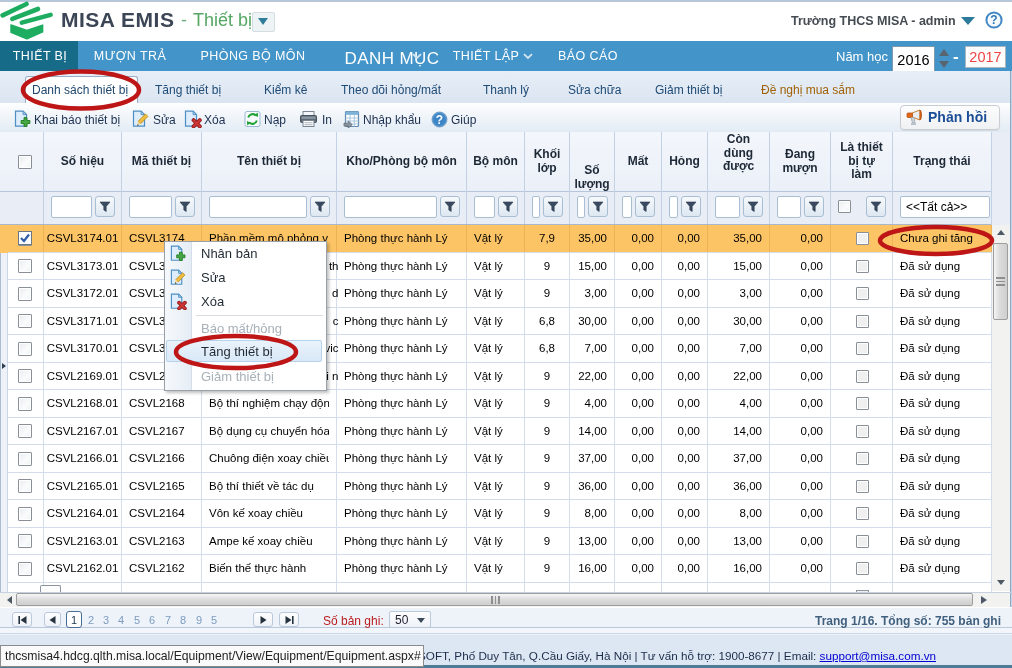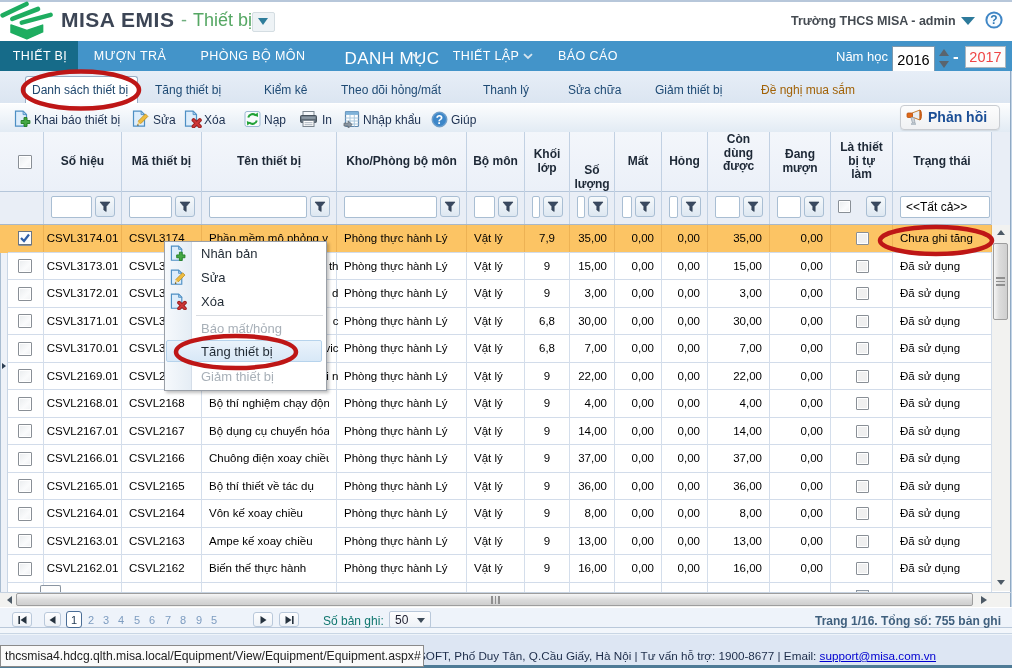--- a/index.html
+++ b/index.html
@@ -589,21 +589,21 @@
     <svg width="7" height="8" viewBox="0 0 7 8">
       <path d="M0.5 0L6.5 4 0.5 8z" fill="#26323e"></path>
     </svg>
   </div>
 <div class="a ct" style="left:279px;top:612px;width:20px;height:15px;background:linear-gradient(#fdfdfe,#eef2f7);border:1px solid #b9c8da;border-radius:3px;font-size:8px;color:#24303c;">
     <svg width="9" height="8" viewBox="0 0 9 8">
       <path d="M7.8 0v8" stroke="#26323e" stroke-width="1.6"></path>
       <path d="M0.5 0L6.5 4 0.5 8z" fill="#26323e"></path>
     </svg>
   </div>
-<div class="a" style="left:323px;top:614px;font-size:12px;color:#0f766e;">Số bản ghi:</div>
+<div class="a" style="left:323px;top:614px;font-size:12px;color:#b91c1c;">Số bản ghi:</div>
 <div class="a" style="left:389px;top:611px;width:42px;height:17px;background:linear-gradient(#fdfdfe,#eef2f7);border:1px solid #b9c8da;border-radius:2px;"></div>
 <div class="a" style="left:395px;top:613px;font-size:12px;color:#223;">50</div>
 <div class="a" style="left:417px;top:618px;width:0;height:0;border-left:4px solid transparent;border-right:4px solid transparent;border-top:5px solid #3c4a58;"></div>
 <div class="a" style="left:815px;top:614px;font-size:12px;font-weight:bold;color:#40607e;">Trang 1/16. Tổng số: 755 bản ghi</div>
 <div class="a" style="left:505px;top:636px;width:0;height:0;border-left:4px solid transparent;border-right:4px solid transparent;border-bottom:4px solid #6b7a88;"></div>
 <div class="a" style="left:0;top:634px;width:1012px;height:31px;background:#dde6f3;border-top:1px solid #eef4fa;"></div>
 <div class="a" style="left:0;top:664.5px;width:1012px;height:3.5px;background:#4e7b96;"></div>
 <div class="a" style="left:418px;top:649px;font-size:11.7px;color:#1c2c49;white-space:nowrap;">SOFT, Phố Duy Tân, Q.Cầu Giấy, Hà Nội | Tư vấn hỗ trợ: 1900-8677 | Email: <span style="color:#0000d0;text-decoration:underline;">support@misa.com.vn</span></div>
 <div class="a" style="left:43px;top:225px;width:1px;height:26.5px;background:#edb254;"></div>
 <div class="a" style="left:121px;top:225px;width:1px;height:26.5px;background:#edb254;"></div>

